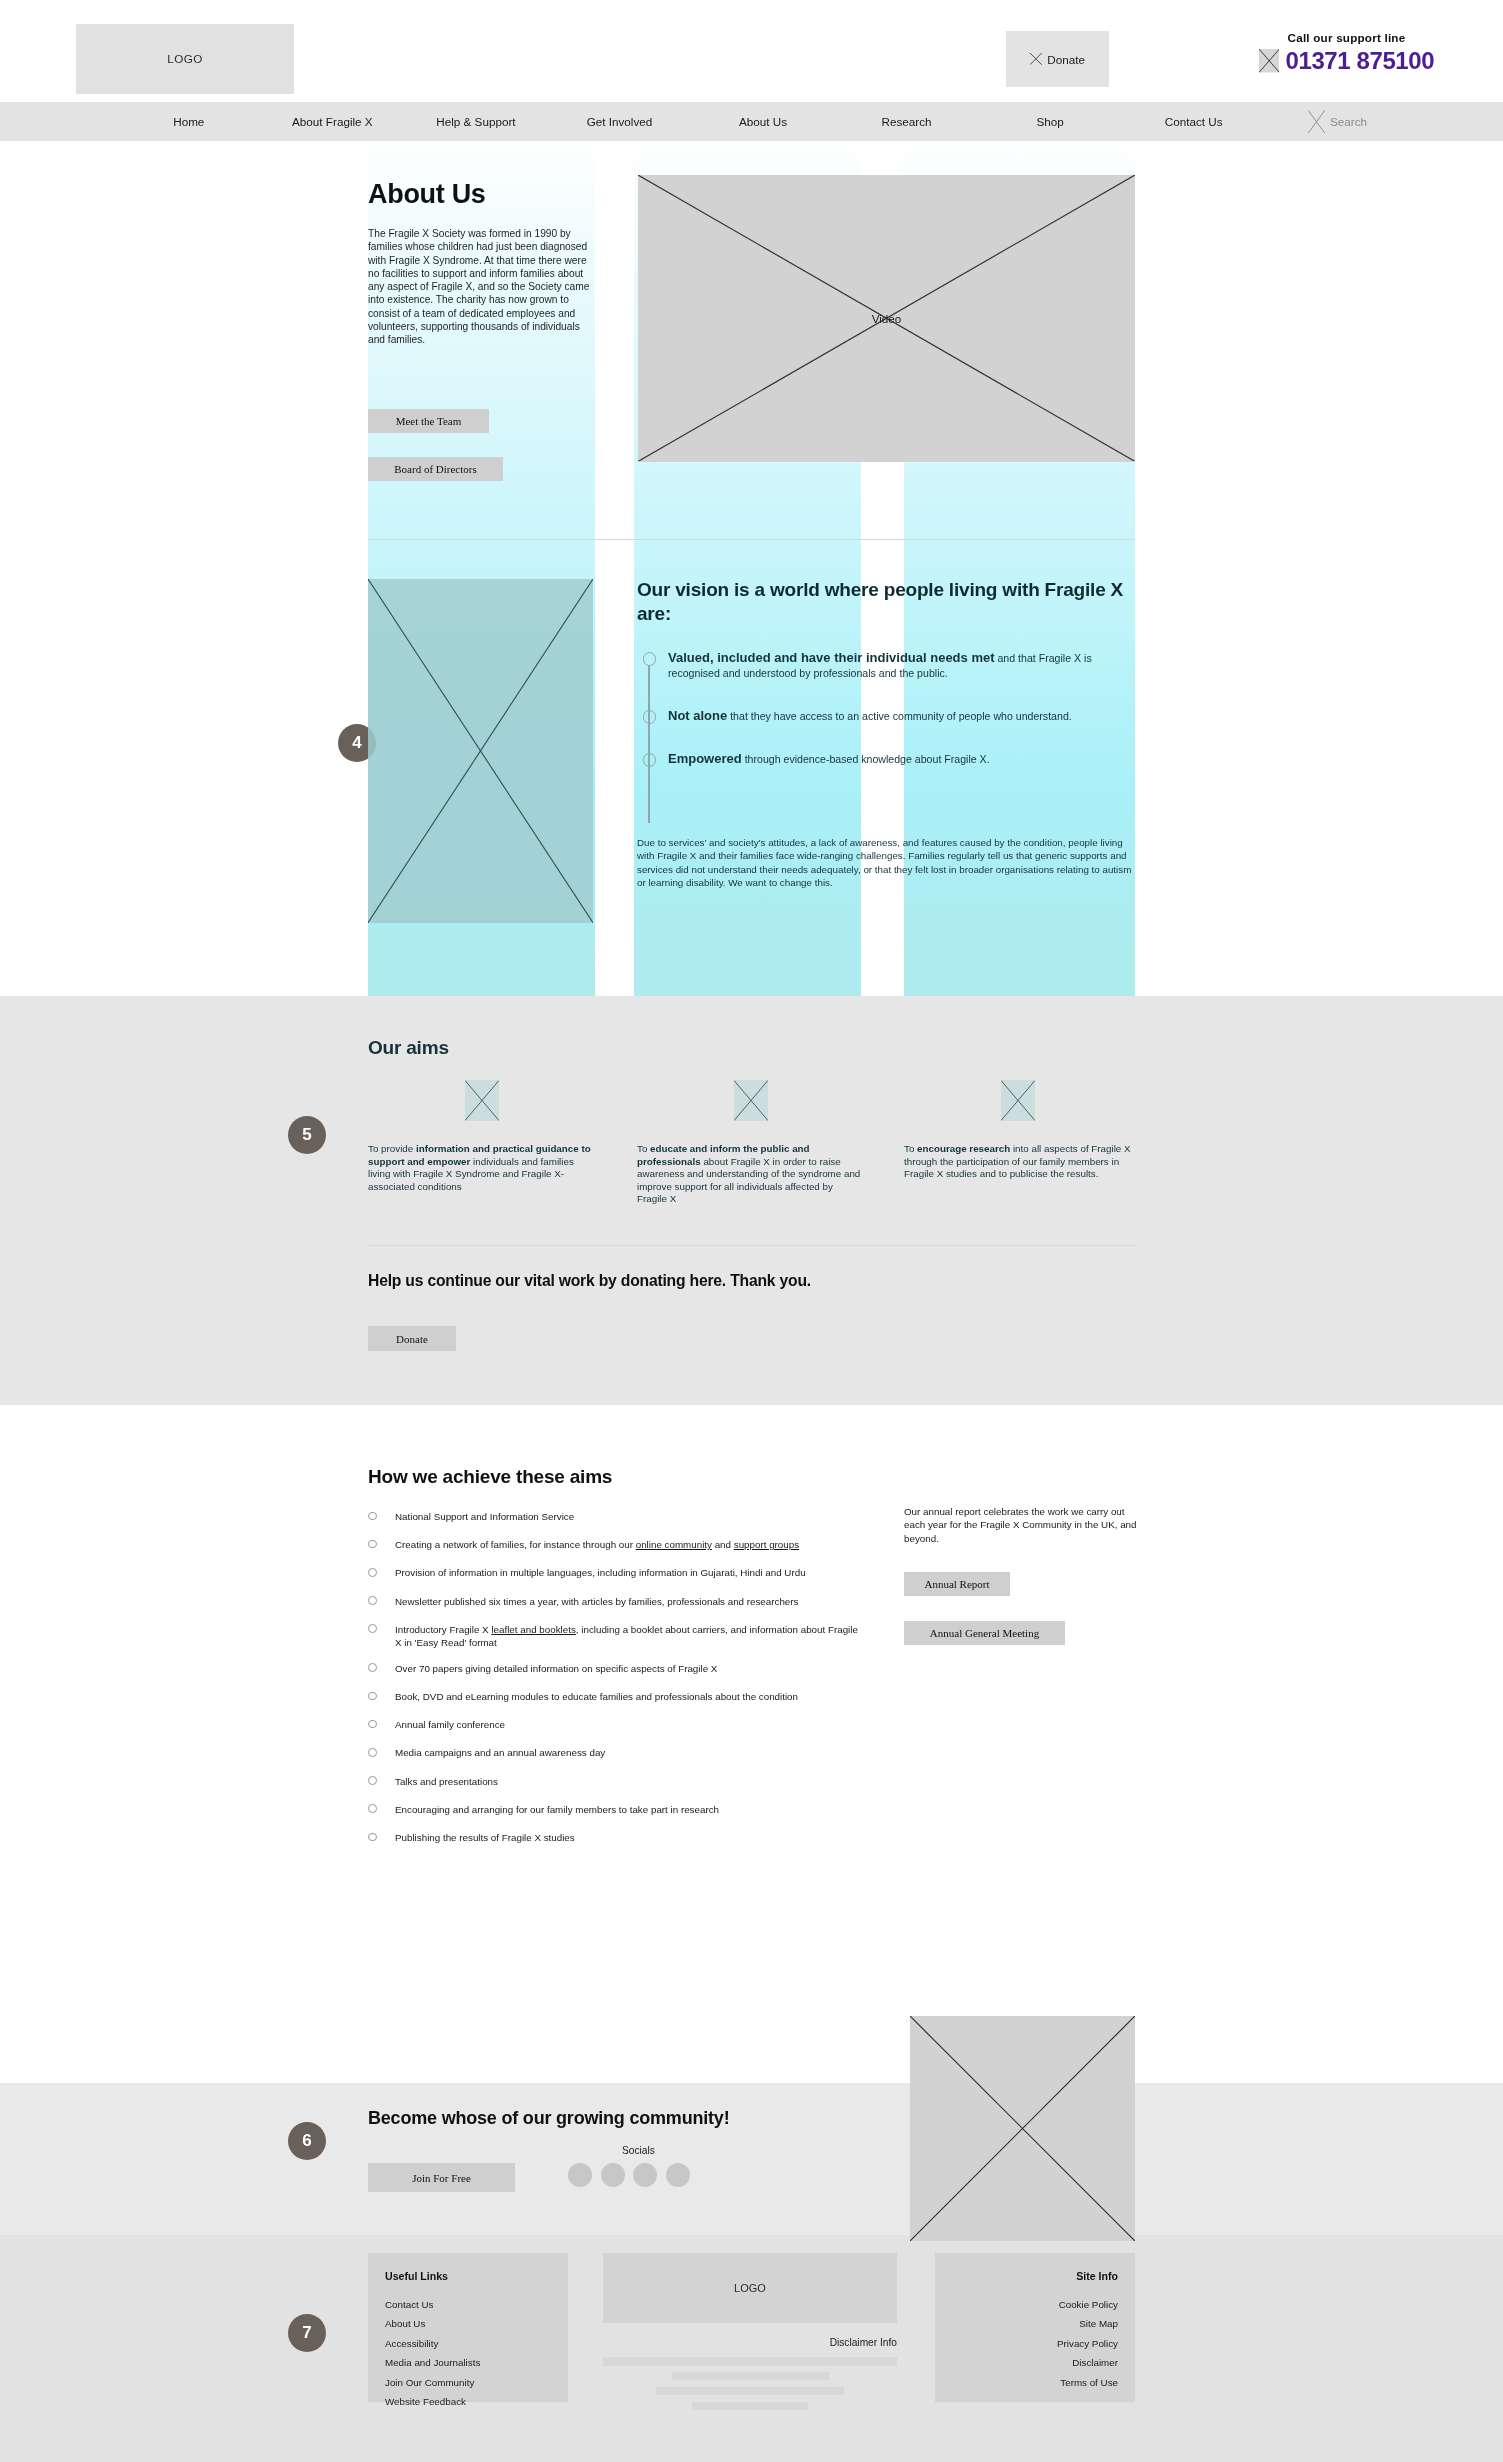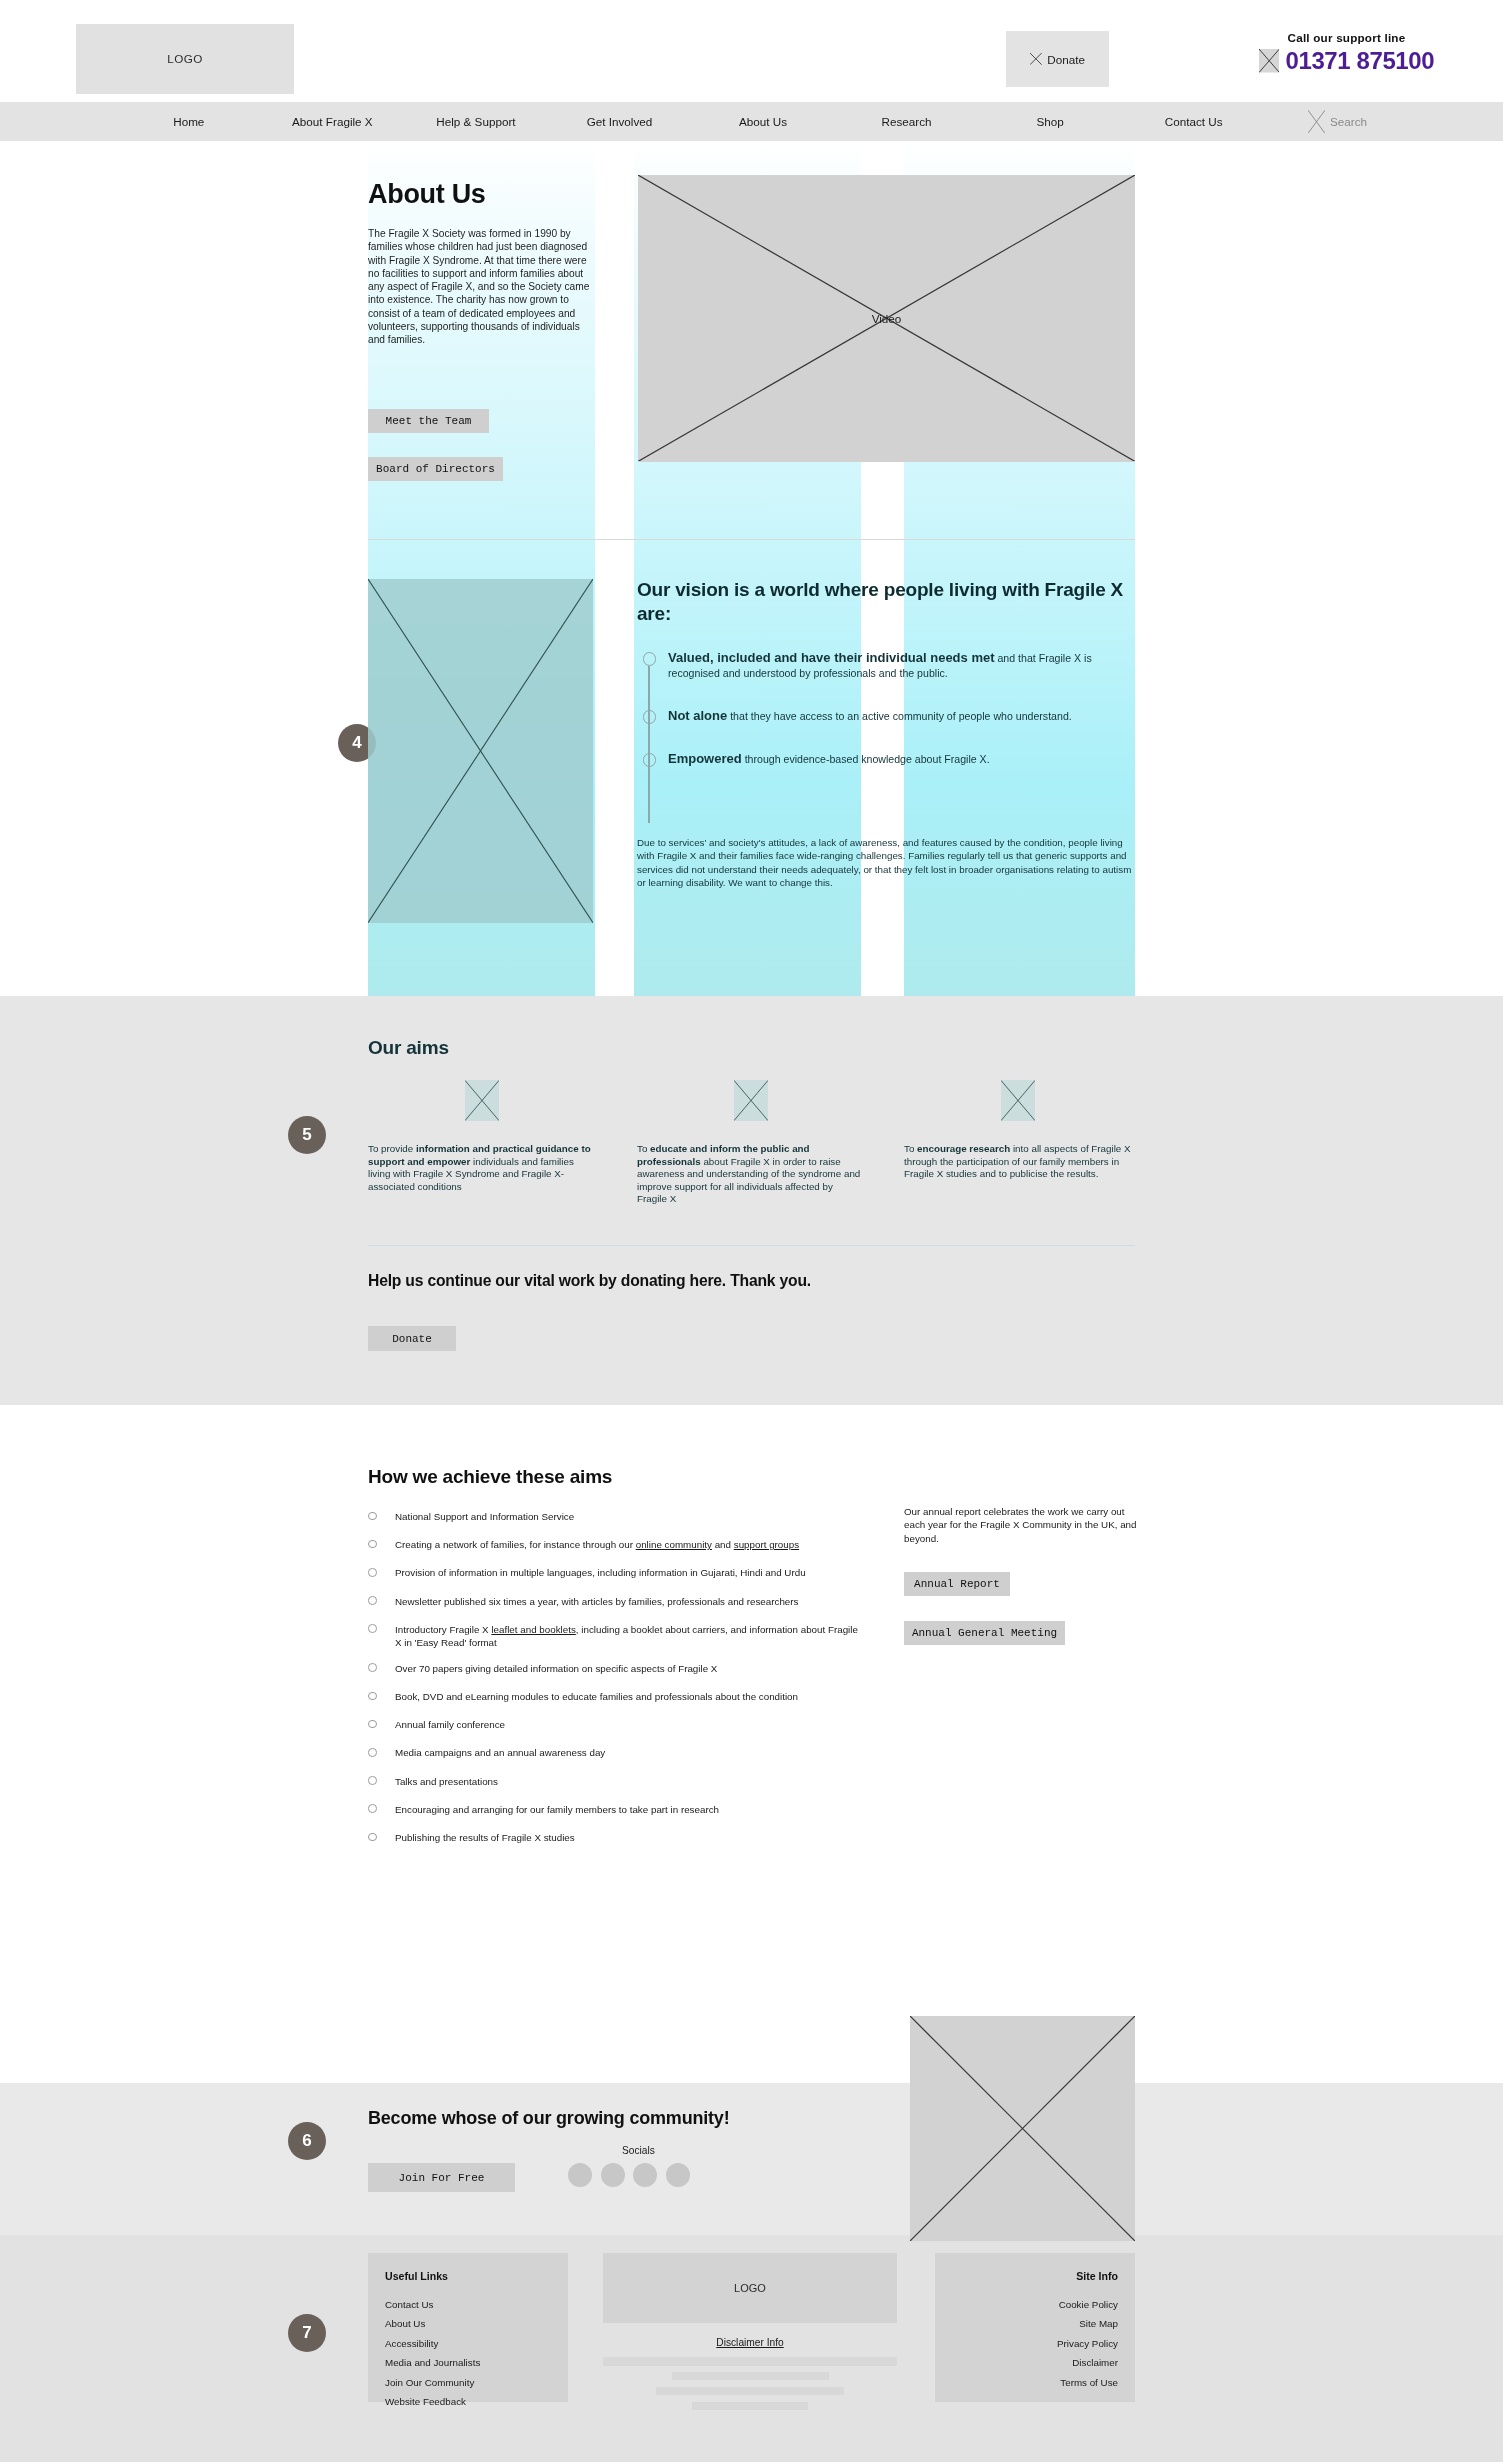--- a/index.html
+++ b/index.html
@@ -88,21 +88,21 @@
     position: absolute; left: 368px; top: 38px;
     font-size: 27px; font-weight: bold; letter-spacing: -0.3px; color: #111;
   }
   .about-body {
     position: absolute; left: 368px; top: 86px; width: 231px;
     font-size: 10.2px; line-height: 13.3px; color: #1d1d1d;
   }
   .btn {
     display: inline-flex; align-items: center; justify-content: center;
     background: #cfcfcf; color: #111; font-size: 11px; cursor: pointer;
-    border: none; font-family: Liberation Mono, monospace;
+    border: none; font-family: Liberation Serif, serif;
   }
   .btn-meet { position: absolute; left: 368px; top: 268px; width: 121px; height: 23.5px; }
   .btn-board { position: absolute; left: 368px; top: 316px; width: 135px; height: 23.5px; }
 
   .video-box {
     position: absolute; left: 638px; top: 34px; width: 497px; height: 287px;
     background: #d2d2d2;
   }
   .ph-cross { position: absolute; inset: 0; }
   .ph-label {
@@ -197,21 +197,21 @@
   .socials-label { position: absolute; left: 622px; top: 2145px; font-size: 10.2px; color: #1a1a1a; }
   .socials-row { position: absolute; left: 568px; top: 2163px; display: flex; gap: 8.6px; }
   .social-dot { width: 24px; height: 24px; border-radius: 50%; background: #c7c7c7; cursor: pointer; }
 
   
   .f-links { position: absolute; left: 368px; top: 2253px; width: 200px; height: 149px; background: #d3d3d3; padding: 17px 0 0 17px; }
   .f-head { font-size: 10.6px; font-weight: bold; color: #111; margin-bottom: 12.5px; }
   .f-link { font-size: 9.8px; line-height: 19.6px; color: #1a1a1a; cursor: pointer; }
   .f-logo { position: absolute; left: 603px; top: 2253px; width: 294px; height: 70px; background: #d3d3d3;
             display: flex; align-items: center; justify-content: center; font-size: 11px; color: #2b2b2b; }
-  .f-disc { position: absolute; left: 603px; top: 2337px; width: 294px; text-align: center; font-size: 10.2px; color: #1a1a1a; text-decoration: underline; }
+  .f-disc { position: absolute; left: 603px; top: 2337px; width: 294px; text-align: right; font-size: 10.2px; color: #1a1a1a; }
   .f-bars { position: absolute; left: 603px; top: 2357px; width: 294px; }
   .f-bar { height: 8.6px; background: #d8d8d8; margin: 0 auto 6.3px auto; }
   .f-info { position: absolute; left: 935px; top: 2253px; width: 200px; height: 149px; background: #d3d3d3; padding: 17px 17px 0 12px; text-align: right; }
 </style>
 </head>
 <body>
 
 <div class="page">
 
   <div class="cyan-cols">

